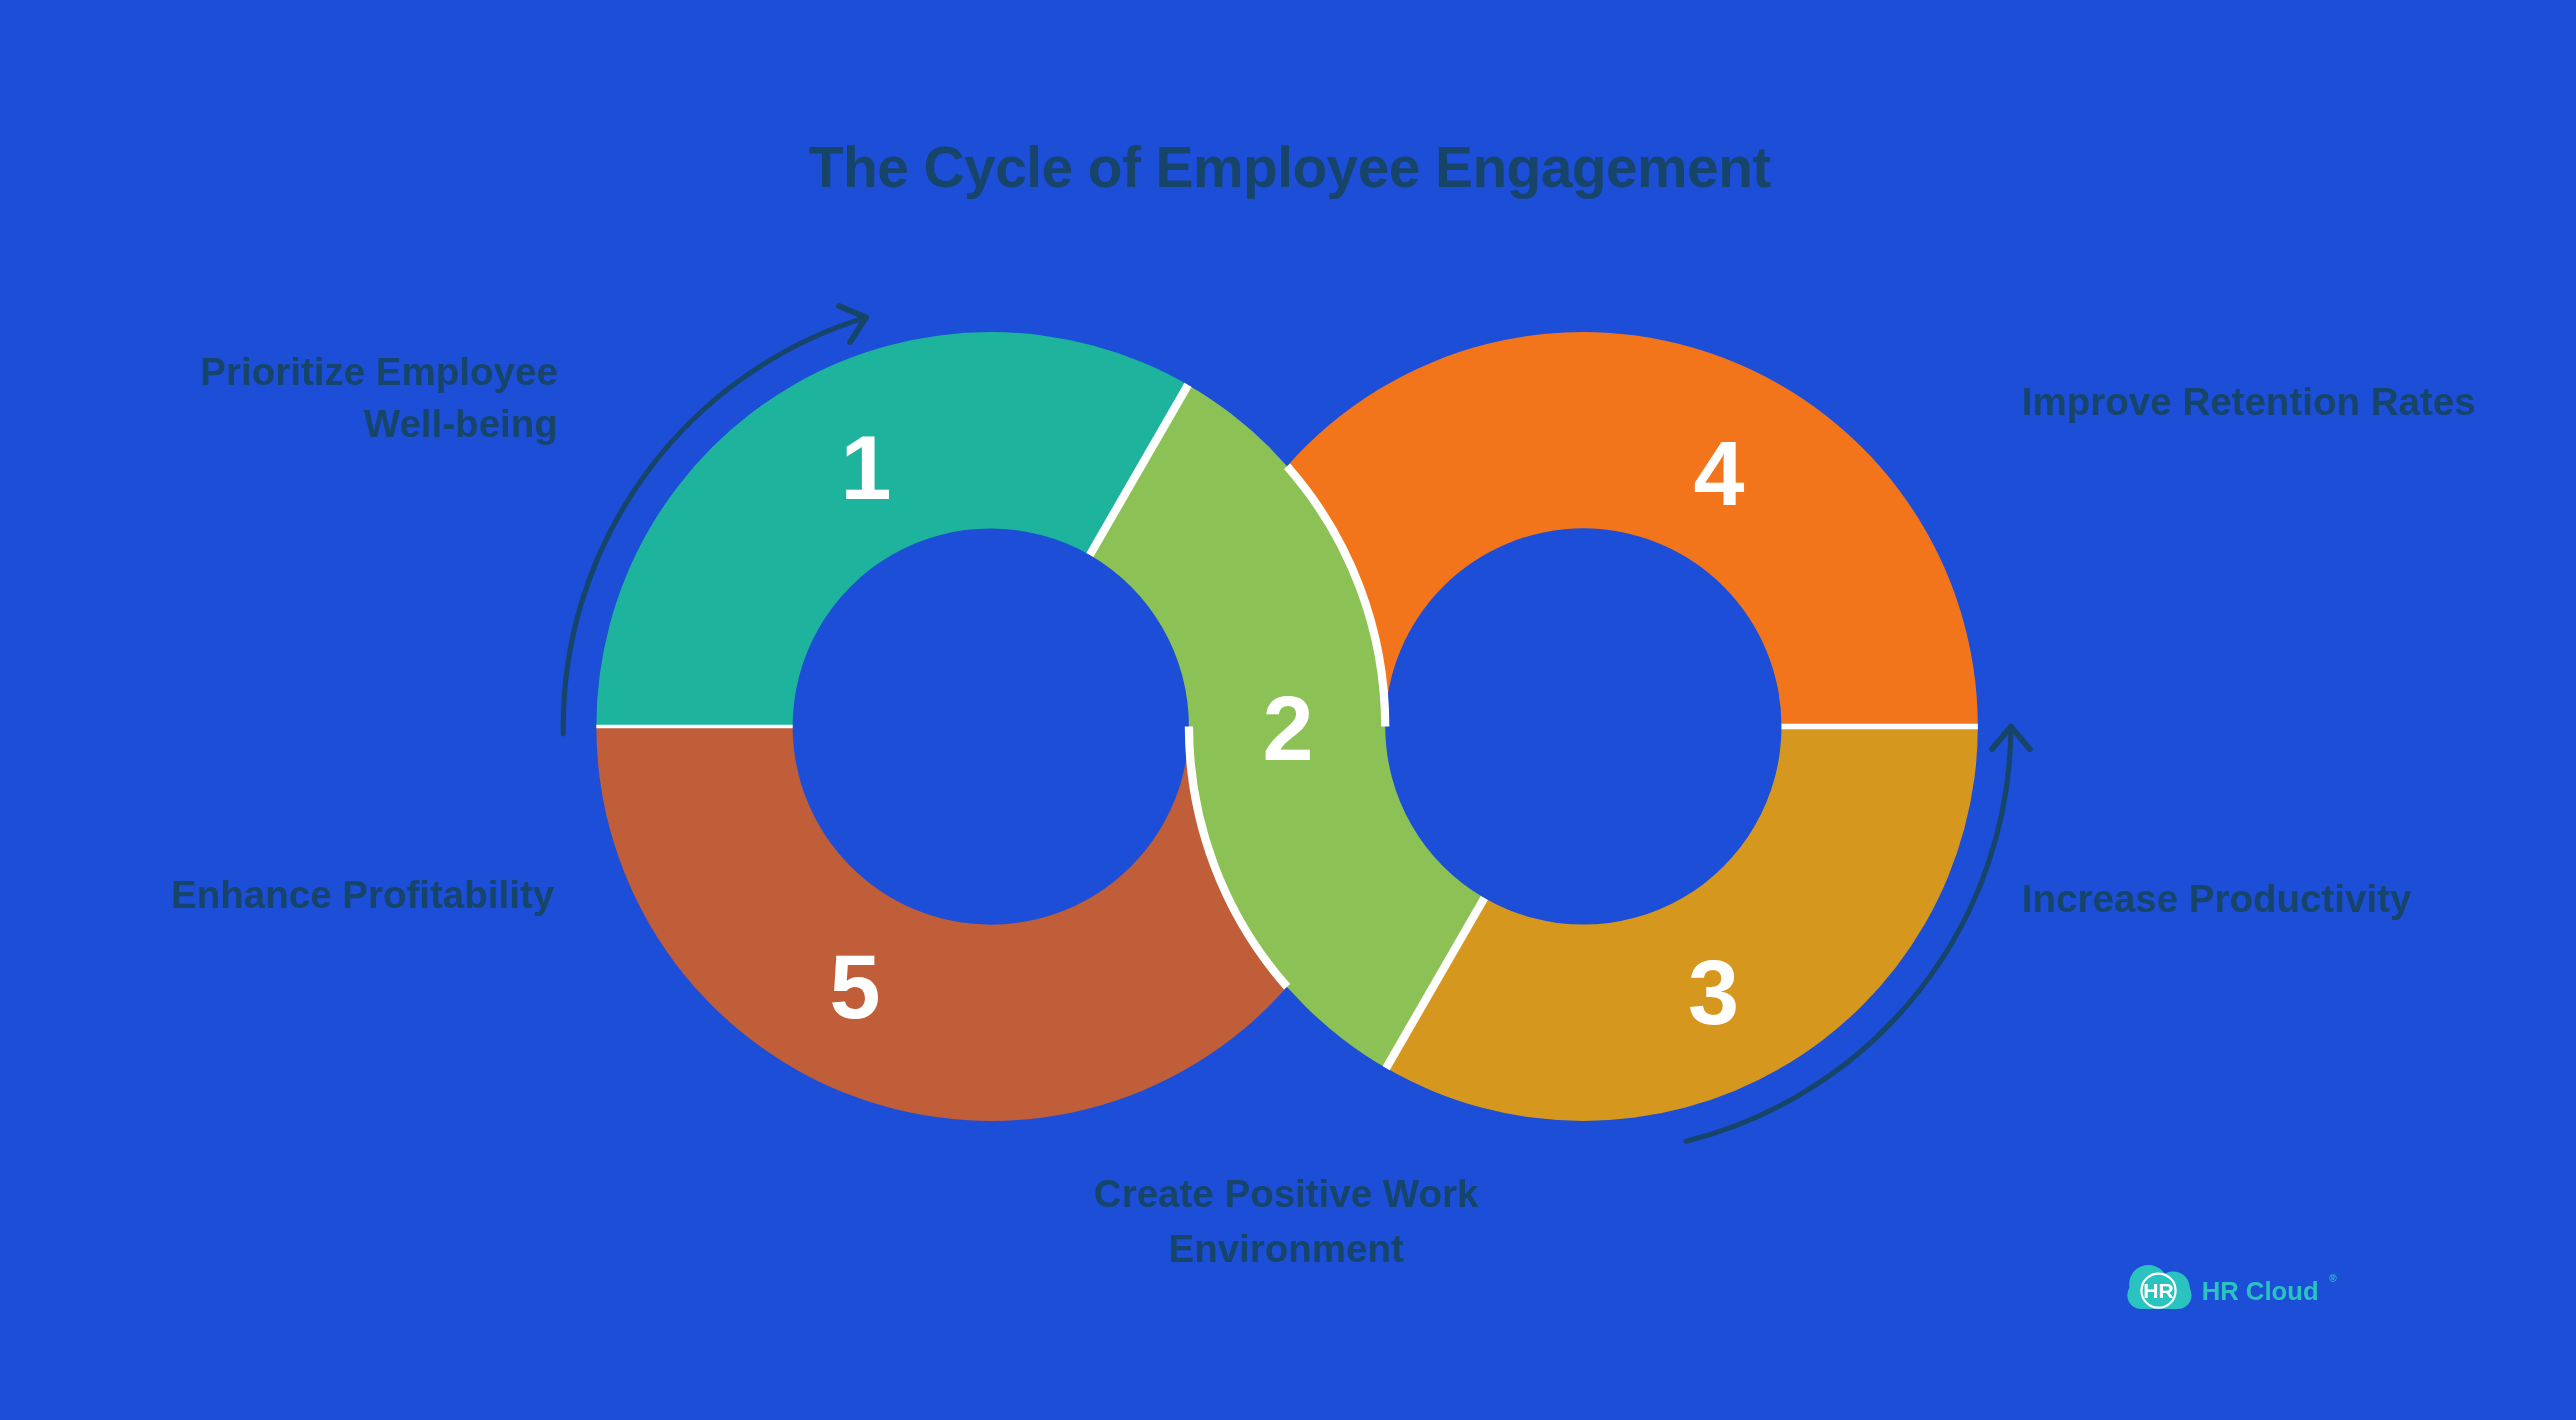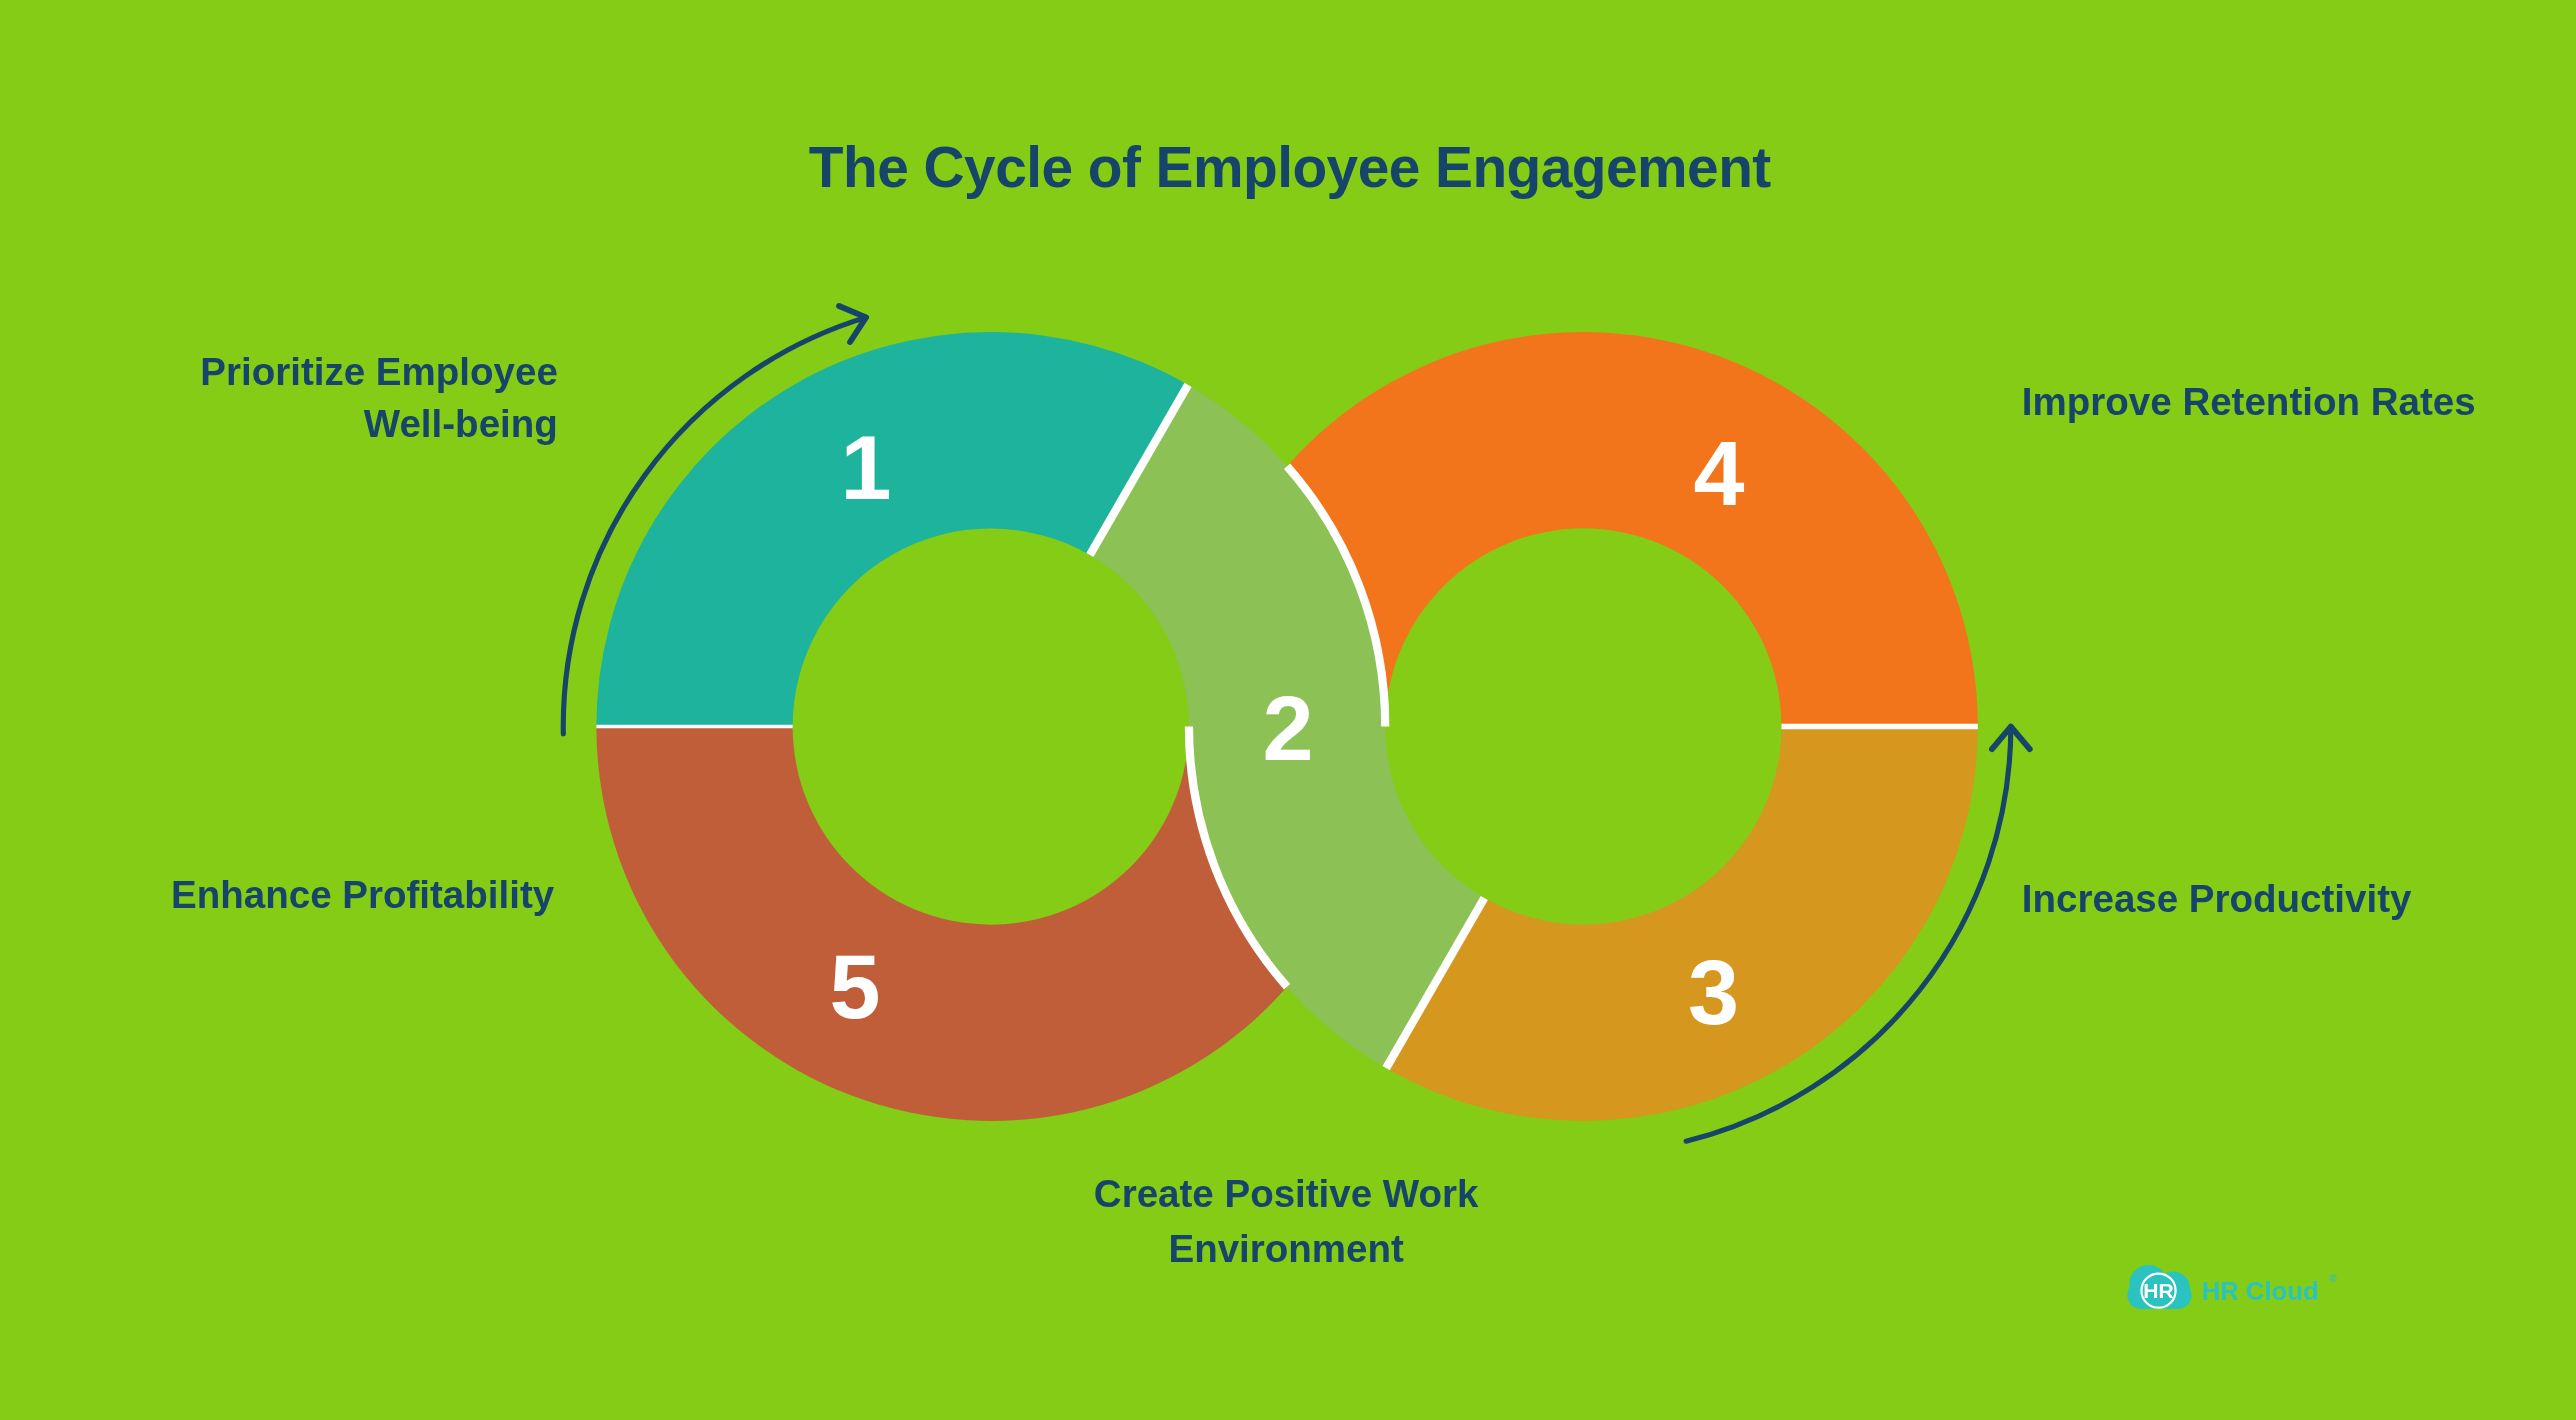--- a/index.html
+++ b/index.html
@@ -1,16 +1,16 @@
 <!DOCTYPE html>
 <html style="font-size:14.7px"><head>
 <meta charset="utf-8">
 <style>
   html,body{margin:0;padding:0;background:#ffffff;}
-  .stage{position:fixed;inset:0;background:#84cc16;}
+  .stage{position:fixed;inset:0;background:#1d4ed8;}
   svg{width:100%;height:100%;display:block;}
   text{font-family:"Liberation Sans","DejaVu Sans",sans-serif;}
   .title{font-size:31px;font-weight:700;letter-spacing:-0.3px;}
   .label{font-size:21px;font-weight:700;}
   .num{font-size:50px;font-weight:700;}
   .logo-badge{font-size:11.5px;font-weight:700;}
   .logo-brand{font-size:14px;font-weight:700;}
   .logo-reg{font-size:5.5px;font-weight:700;}
   .seam{fill:none;stroke-linecap:butt;}
   .arrow{fill:none;stroke-linecap:round;stroke-linejoin:round;}

